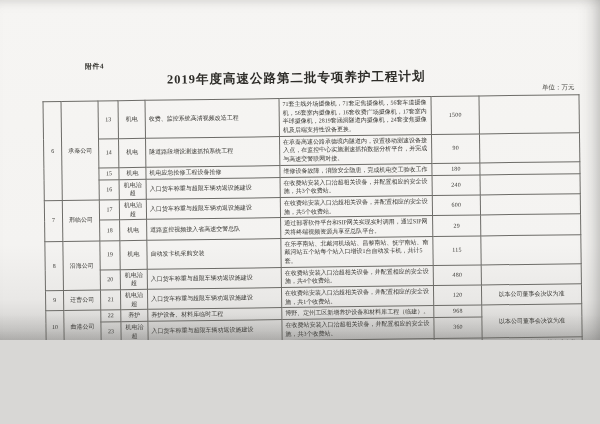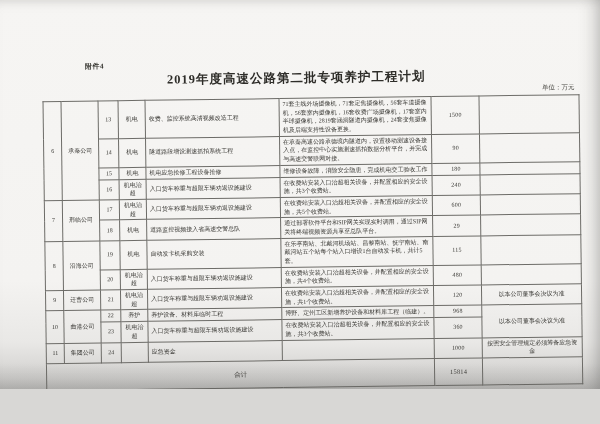--- a/index.html
+++ b/index.html
@@ -3,21 +3,21 @@
 <meta charset="utf-8">
 <style>
   html,body{margin:0;padding:0;}
   body{
     width:600px;height:424px;overflow:hidden;
     background:#d8d7d5;
     font-family:"Liberation Serif","DejaVu Serif",serif;
     color:#35342f;
   }
   .page{
-    position:relative;width:600px;height:389px;overflow:hidden;
+    position:relative;width:600px;height:340px;overflow:hidden;
     background:linear-gradient(180deg,#f6f5f3 0%,#f4f3f1 72%,#e9e8e6 88%,#d2d1cf 97%,#c6c5c3 100%);
     box-shadow:inset -14px 0 18px -12px rgba(90,90,88,.45), inset 0 10px 14px -12px rgba(120,120,118,.35);
   }
   .sheet{
     position:absolute;left:0;top:0;width:600px;height:424px;
     transform:rotate(-0.75deg);
     transform-origin:60px 368px;
   }
   .attachment{
     position:absolute;left:89px;top:62px;

